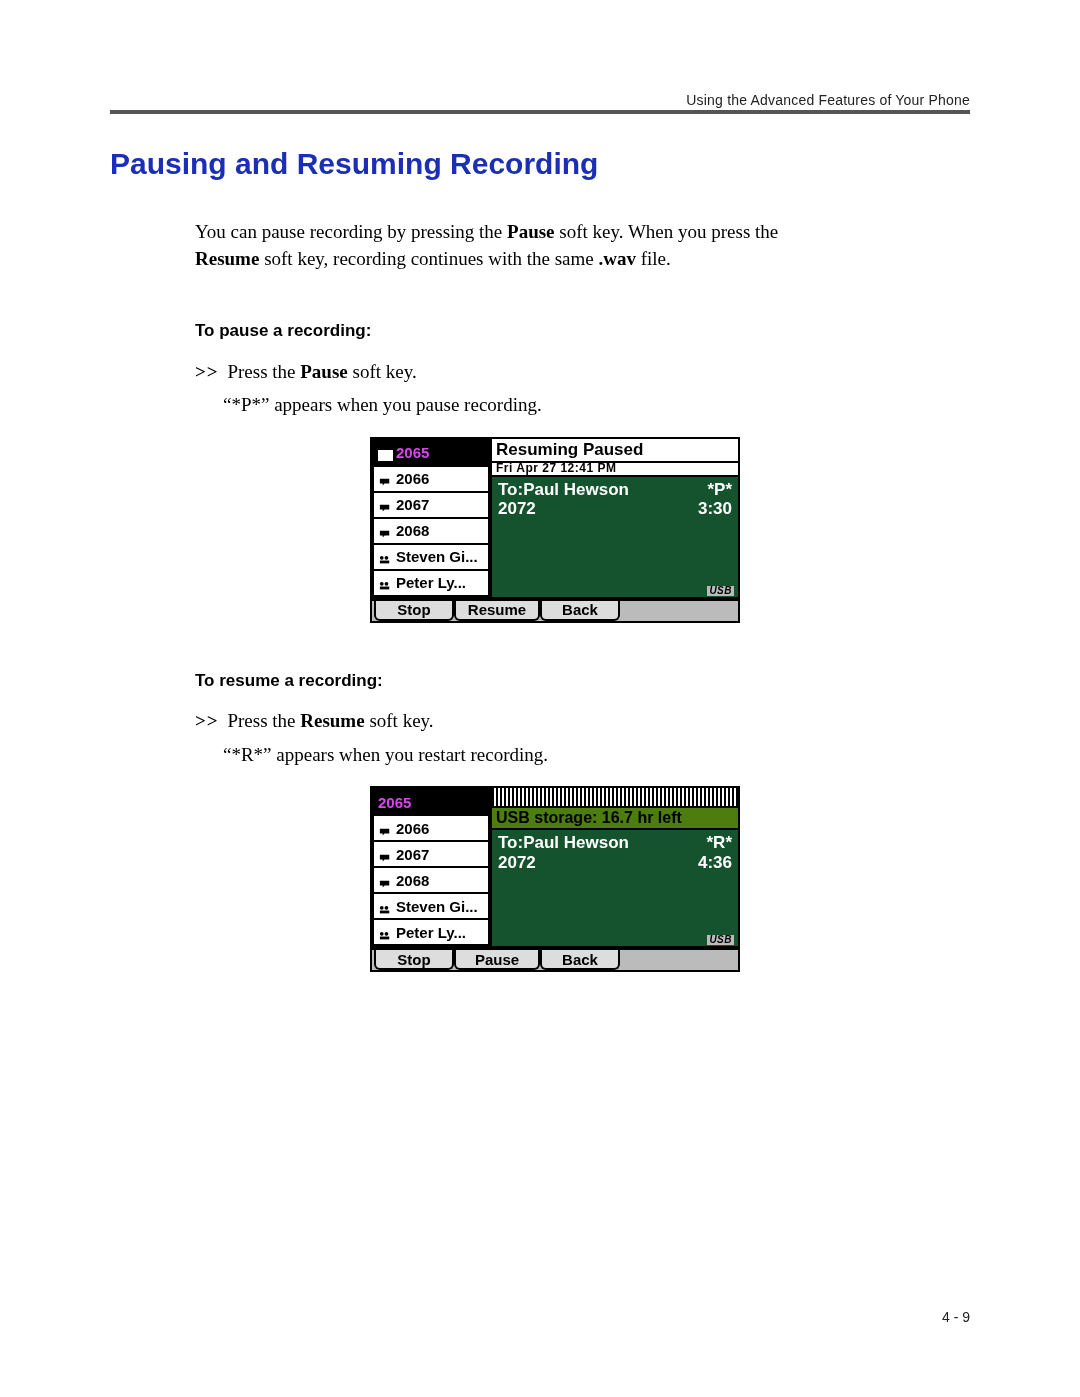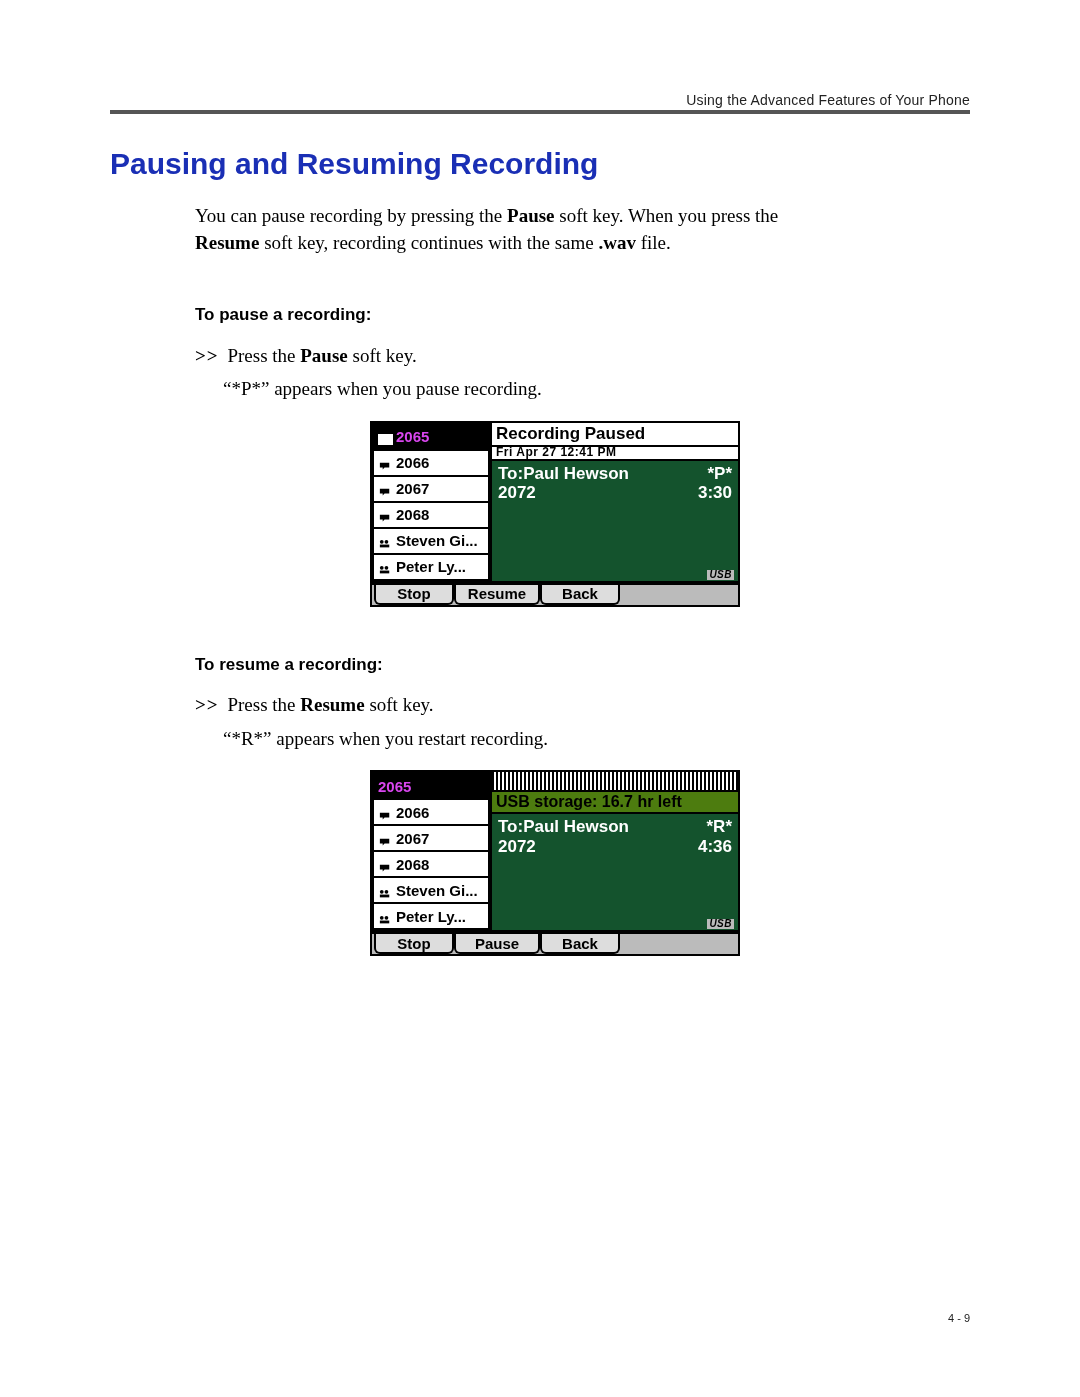--- a/index.html
+++ b/index.html
@@ -28,21 +28,21 @@
   .hr-top {
     border: none;
     border-top: 4px solid #555;
     margin-bottom: 28px;
   }
   .section-title {
     font-family: "Lucida Sans", "Lucida Grande", Futura, Arial, sans-serif;
     color: #1a2fb5;
     font-weight: 700;
     font-size: 30px;
-    margin-bottom: 16px;
+    margin-bottom: 32px;
   }
   .indent-block {
     margin-left: 85px;
     max-width: 590px;
   }
   .intro p { margin: 0; }
   .bold { font-weight: 700; }
   .subhead {
     font-family: "Lucida Sans", "Lucida Grande", Futura, Arial, sans-serif;
     font-weight: 700;
@@ -189,21 +189,21 @@
   .sk1 { width: 80px; margin-left: 2px; }
   .sk2 { width: 86px; }
   .sk3 { width: 80px; }
   .sk-gap { flex: 1; }
 
   .page-number {
     position: absolute;
     right: 110px;
     bottom: 70px;
     font-family: "Lucida Sans", "Lucida Grande", Futura, Arial, sans-serif;
-    font-size: 11px;
+    font-size: 14px;
     color: #222;
   }
 
   
   .crowded { 
     height: 20px; 
     font-size: 15px;
     background: repeating-linear-gradient(90deg,#000 0 2px,#fff 2px 4px);
     border-bottom: 2px solid #000;
   }
@@ -285,21 +285,21 @@
             <div class="line-row">
               <span class="mini-icon"><svg viewBox="0 0 16 12">
                     <circle cx="4" cy="4" r="2" fill="#000"></circle>
                     <circle cx="9" cy="4" r="2" fill="#000"></circle>
                     <rect x="2" y="7" width="10" height="3" fill="#000"></rect>
                   </svg></span>
               <span>Peter Ly...</span>
             </div>
           </div>
           <div class="phone-right">
-            <div class="title-bar">Recording Paused</div>
+            <div class="title-bar">Resuming Paused</div>
             <div class="title-sub">Fri   Apr 27   12:41 PM</div>
             <div class="dark-panel">
               <div class="dp-row">
                 <span>To:Paul Hewson</span>
                 <span>*P*</span>
               </div>
               <div class="dp-row">
                 <span>2072</span>
                 <span>3:30</span>
               </div>

